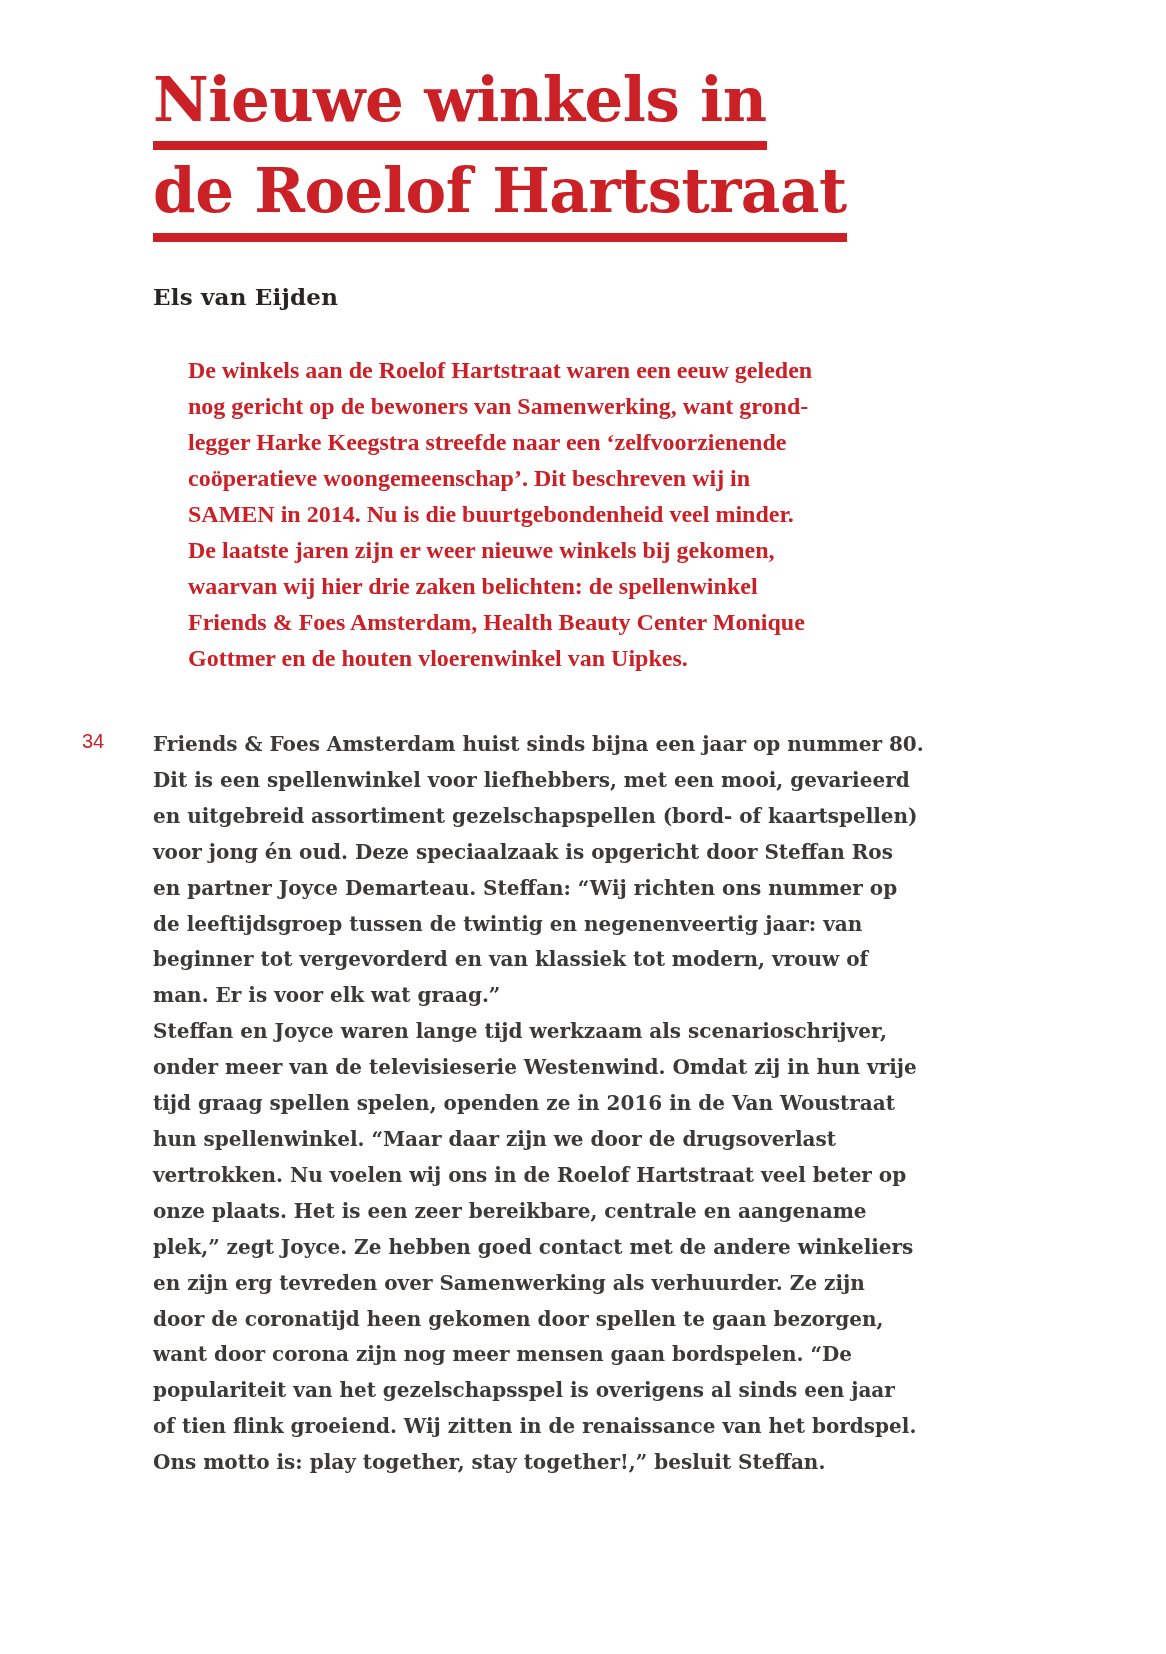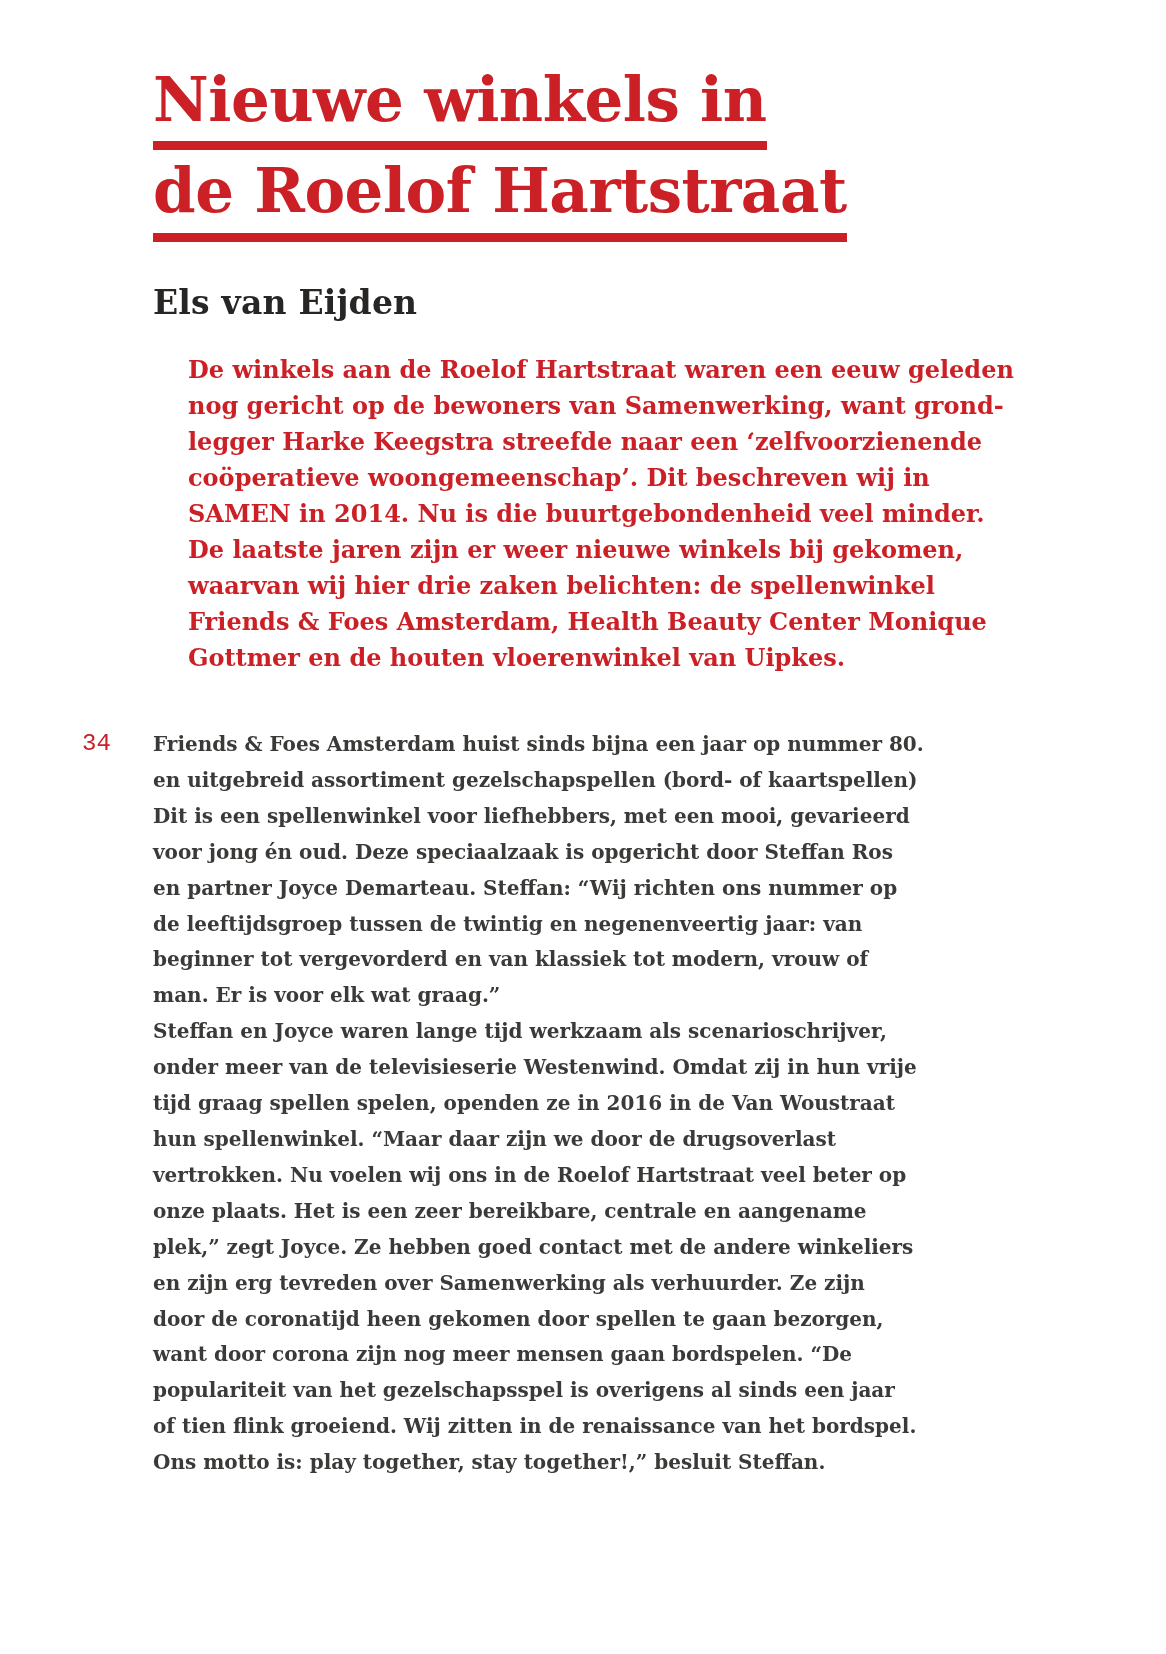--- a/index.html
+++ b/index.html
@@ -32,48 +32,49 @@
     padding-bottom: 7px;
     margin-bottom: 7px;
     white-space: nowrap;
   }
 
   
   .author {
     position: absolute;
     left: 113px;
     top: 283px;
-    font-size: 33px;
+    font-size: 23px;
     font-weight: 600;
     color: #282624;
     letter-spacing: 0.2px;
   }
 
   
   .intro {
     position: absolute;
     left: 148px;
     top: 352px;
     color: var(--accent);
     font-size: 24px;
     font-weight: bold;
+    font-family: Liberation Serif, serif;
   }
   .intro .line {
     line-height: 36px;
     white-space: nowrap;
   }
 
   
   .pagenum {
     position: absolute;
     left: 42px;
     top: 730px;
-    font-size: 24px;
+    font-size: 20px;
     color: var(--accent);
-    font-family: Liberation Mono, monospace;
+    font-family: Liberation Sans, sans-serif;
   }
 
   
   .article-body {
     position: absolute;
     left: 113px;
     top: 727px;
     color: #3b3a38;
     font-size: 20px;
     font-weight: bold;
@@ -107,22 +108,22 @@
       <div class="line">waarvan wij hier drie zaken belichten: de spellenwinkel</div>
       <div class="line">Friends &amp; Foes Amsterdam, Health Beauty Center Monique</div>
       <div class="line">Gottmer en de houten vloerenwinkel van Uipkes.</div>
     </section>
 
   <div class="pagenum">34</div>
 
   <section class="article-body">
     <div>
         <div class="line">Friends &amp; Foes Amsterdam huist sinds bijna een jaar op nummer 80.</div>
+        <div class="line">Dit is een spellenwinkel voor liefhebbers, met een mooi, gevarieerd</div>
         <div class="line">en uitgebreid assortiment gezelschapspellen (bord- of kaartspellen)</div>
-        <div class="line">Dit is een spellenwinkel voor liefhebbers, met een mooi, gevarieerd</div>
         <div class="line">voor jong én oud. Deze speciaalzaak is opgericht door Steffan Ros</div>
         <div class="line">en partner Joyce Demarteau. Steffan: “Wij richten ons nummer op</div>
         <div class="line">de leeftijdsgroep tussen de twintig en negenenveertig jaar: van</div>
         <div class="line">beginner tot vergevorderd en van klassiek tot modern, vrouw of</div>
         <div class="line">man. Er is voor elk wat graag.”</div>
       </div>
     <div>
         <div class="line">Steffan en Joyce waren lange tijd werkzaam als scenarioschrijver,</div>
         <div class="line">onder meer van de televisieserie Westenwind. Omdat zij in hun vrije</div>
         <div class="line">tijd graag spellen spelen, openden ze in 2016 in de Van Woustraat</div>

